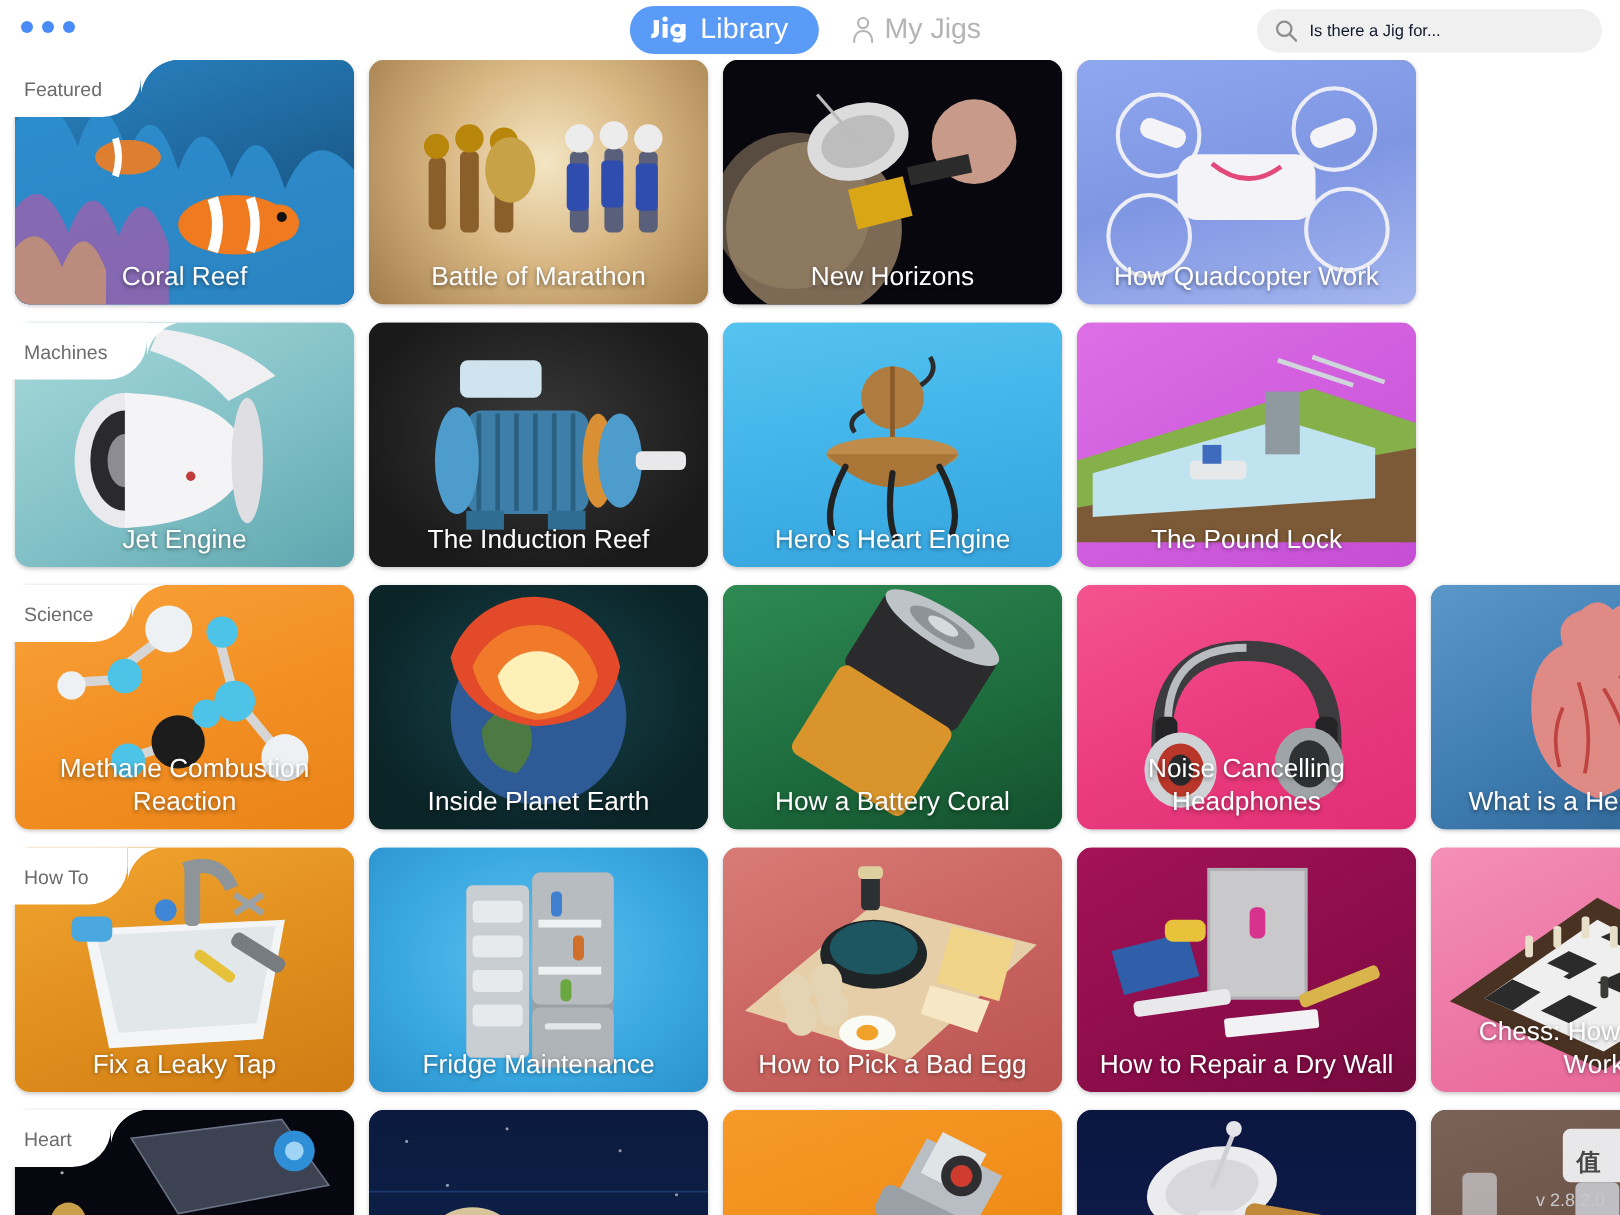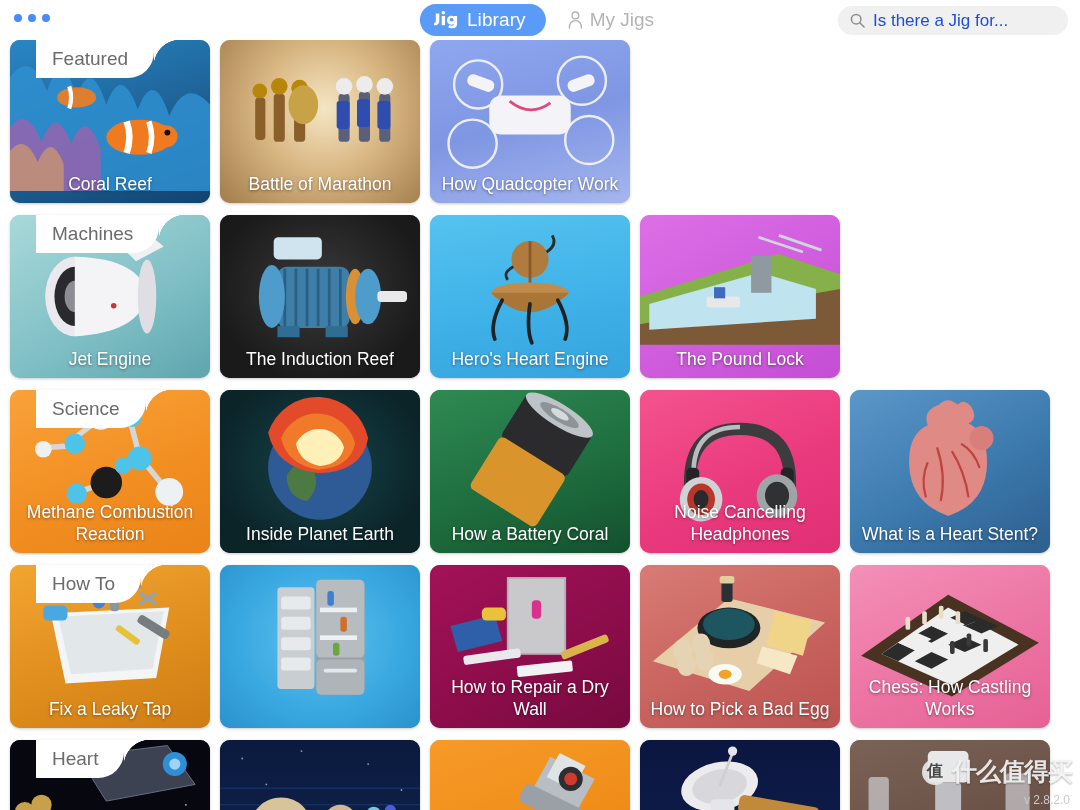--- a/index.html
+++ b/index.html
@@ -54,33 +54,33 @@
   #search-box {
     position: absolute; right: 12px; top: 6px;
     width: 230px; height: 29px;
     background: #f0f0f0;
     border-radius: 15px;
     display: flex; align-items: center; gap: 8px;
     padding: 0 12px;
   }
   .search-icon { display: inline-flex; width: 15px; height: 15px; flex: 0 0 auto;}
   #search-input-text {
-    color: #1d4ed8; font-size: 17px; white-space: nowrap;
+    color: #0f172a; font-size: 11px; white-space: nowrap;
   }
 
   
   #rows { position: absolute; top: 40px; left: 0; width: 1080px; }
   .row { position: relative; height: 175px; }
   .row-track {
     position: absolute; left: 10px; top: 0;
     display: flex; gap: 10px;
   }
   .card {
     position: relative;
-    width: 200px; height: 163px;
+    width: 226px; height: 163px;
     border-radius: 10px;
     overflow: hidden;
     flex: 0 0 auto;
     box-shadow: 0 1px 3px rgba(0,0,0,0.22);
   }
   .card .art { position: absolute; inset: 0; }
   .card-title {
     position: absolute;
     left: 6px; right: 6px; bottom: 8px;
     text-align: center;
@@ -91,25 +91,24 @@
   }
   
   .cat-label {
     position: absolute;
     left: 0; top: 0;
     z-index: 20;
     height: 38px;
     padding: 0 26px 0 16px;
     display: flex; align-items: center;
     color: #6b6b6b;
-    font-size: 19px;
+    font-size: 13px;
     background: #ffffff;
     border-bottom-right-radius: 26px;
     pointer-events: none;
-    margin-left: 36px;
   }
   .cat-label::after {
     
     content: "";
     position: absolute;
     left: 100%; top: 0;
     width: 26px; height: 26px;
     background: #ffffff;
     -webkit-mask-image: radial-gradient(circle 26px at 100% 100%, transparent 0 26px, #000 26.5px);
     mask-image: radial-gradient(circle 26px at 100% 100%, transparent 0 26px, #000 26.5px);
@@ -238,20 +237,36 @@
                 <circle cx="178" cy="50" r="9" fill="#ececec"></circle>
           <rect x="126" y="66" width="14" height="30" rx="3" fill="#2f4caf"></rect>
           <rect x="148" y="64" width="14" height="30" rx="3" fill="#2f4caf"></rect>
           <rect x="170" y="66" width="14" height="30" rx="3" fill="#2f4caf"></rect>
         </g>
       </svg>
           </div>
           <div class="card-title">Battle of Marathon</div>
         </div>
         <div class="card">
+          <div class="art" style="background:#0a0a12">
+            <div class="bg" style="background:#07070d"></div>
+      <svg class="bg" viewBox="0 0 216 163" preserveAspectRatio="none">
+        <circle cx="58" cy="108" r="56" fill="#7d6a55"></circle>
+        <circle cx="44" cy="96" r="50" fill="#9a8469" opacity=".55"></circle>
+        <circle cx="160" cy="52" r="27" fill="#c89a8a"></circle>
+        <ellipse cx="86" cy="52" rx="33" ry="24" fill="#dcdcdc" transform="rotate(-18 86 52)"></ellipse>
+        <ellipse cx="86" cy="52" rx="24" ry="16" fill="#bdbdbd" transform="rotate(-18 86 52)"></ellipse>
+        <rect x="82" y="78" width="36" height="26" fill="#d9a616" transform="rotate(-14 100 90)"></rect>
+        <rect x="118" y="64" width="40" height="12" fill="#2b2b2b" transform="rotate(-12 138 70)"></rect>
+        <line x1="86" y1="52" x2="60" y2="22" stroke="#bbb" stroke-width="2"></line>
+      </svg>
+          </div>
+          <div class="card-title">New Horizons</div>
+        </div>
+        <div class="card">
           <div class="art" style="background:#7f9ae8">
             <div class="bg" style="background:linear-gradient(165deg,#8fa7ef 0%,#7f96e3 50%,#a5b6ee 100%)"></div>
       <svg class="bg" viewBox="0 0 216 163" preserveAspectRatio="none">
         <g stroke="#f2f2f7" stroke-width="2.6" fill="none" opacity=".95">
           <circle cx="52" cy="48" r="26"></circle>
                 <circle cx="164" cy="44" r="26"></circle>
           <circle cx="46" cy="112" r="26"></circle>
                 <circle cx="172" cy="108" r="26"></circle>
         </g>
         <g fill="#f4f4f8">
@@ -483,36 +498,21 @@
           <rect x="108" y="46" width="40" height="5"></rect>
                 <rect x="108" y="76" width="40" height="5"></rect>
         </g>
         <rect x="116" y="28" width="7" height="16" rx="3" fill="#3f7fd0"></rect>
         <rect x="130" y="56" width="7" height="16" rx="3" fill="#cf6f2a"></rect>
         <rect x="122" y="84" width="7" height="14" rx="3" fill="#6aa83f"></rect>
         <rect x="104" y="102" width="52" height="38" rx="5" fill="#aeb4b8"></rect>
         <rect x="112" y="112" width="36" height="4" rx="2" fill="#e4e7e9"></rect>
       </svg>
           </div>
-        </div>
-        <div class="card">
-          <div class="art" style="background:#9e1050">
-            <div class="bg" style="background:linear-gradient(150deg,#a31257 0%,#8d0d4b 55%,#760a3f 100%)"></div>
-      <svg class="bg" viewBox="0 0 216 163" preserveAspectRatio="none">
-        <rect x="84" y="14" width="62" height="82" fill="#c9c9cc"></rect>
-        <rect x="84" y="14" width="62" height="82" fill="none" stroke="#b0b0b4" stroke-width="2"></rect>
-        <rect x="110" y="38" width="10" height="20" rx="4" fill="#d8328f"></rect>
-        <path d="M22 66 L70 54 L78 82 L30 94z" fill="#2e5fa8"></path>
-        <rect x="56" y="46" width="26" height="14" rx="5" fill="#e8c23a"></rect>
-        <rect x="36" y="94" width="62" height="10" rx="3" fill="#e9e9ec" transform="rotate(-8 67 99)"></rect>
-        <rect x="94" y="106" width="60" height="12" rx="2" fill="#f2f2f4" transform="rotate(-6 124 112)"></rect>
-        <rect x="140" y="84" width="54" height="9" rx="3" fill="#d9b44a" transform="rotate(-22 167 88)"></rect>
-      </svg>
-          </div>
-          <div class="card-title">How to Repair a Dry Wall</div>
+          <div class="card-title">Fridge Maintenance</div>
         </div>
         <div class="card">
           <div class="art" style="background:#cf6a6a">
             <div class="bg" style="background:linear-gradient(155deg,#d87b76 0%,#c9635f 55%,#bb5450 100%)"></div>
       <svg class="bg" viewBox="0 0 216 163" preserveAspectRatio="none">
         <path d="M14 104 L96 36 L200 62 L118 136z" fill="#e6cfa8"></path>
         <ellipse cx="96" cy="68" rx="34" ry="22" fill="#1f2426"></ellipse>
         <ellipse cx="96" cy="64" rx="28" ry="17" fill="#1d5560"></ellipse>
         <rect x="88" y="18" width="12" height="22" rx="3" fill="#2b3033"></rect>
         <rect x="86" y="12" width="16" height="8" rx="3" fill="#e0cf9e"></rect>
@@ -522,20 +522,36 @@
           <ellipse cx="50" cy="108" rx="10" ry="12"></ellipse>
                 <ellipse cx="70" cy="102" rx="10" ry="12"></ellipse>
         </g>
         <path d="M146 50 L186 60 L176 98 L136 86z" fill="#f0d488"></path>
         <path d="M132 88 L170 98 L162 118 L126 106z" fill="#f6e8c4"></path>
         <ellipse cx="92" cy="118" rx="18" ry="11" fill="#fbfbf6"></ellipse>
         <ellipse cx="92" cy="118" rx="7" ry="5" fill="#f0a22a"></ellipse>
       </svg>
           </div>
           <div class="card-title">How to Pick a Bad Egg</div>
+        </div>
+        <div class="card">
+          <div class="art" style="background:#9e1050">
+            <div class="bg" style="background:linear-gradient(150deg,#a31257 0%,#8d0d4b 55%,#760a3f 100%)"></div>
+      <svg class="bg" viewBox="0 0 216 163" preserveAspectRatio="none">
+        <rect x="84" y="14" width="62" height="82" fill="#c9c9cc"></rect>
+        <rect x="84" y="14" width="62" height="82" fill="none" stroke="#b0b0b4" stroke-width="2"></rect>
+        <rect x="110" y="38" width="10" height="20" rx="4" fill="#d8328f"></rect>
+        <path d="M22 66 L70 54 L78 82 L30 94z" fill="#2e5fa8"></path>
+        <rect x="56" y="46" width="26" height="14" rx="5" fill="#e8c23a"></rect>
+        <rect x="36" y="94" width="62" height="10" rx="3" fill="#e9e9ec" transform="rotate(-8 67 99)"></rect>
+        <rect x="94" y="106" width="60" height="12" rx="2" fill="#f2f2f4" transform="rotate(-6 124 112)"></rect>
+        <rect x="140" y="84" width="54" height="9" rx="3" fill="#d9b44a" transform="rotate(-22 167 88)"></rect>
+      </svg>
+          </div>
+          <div class="card-title">How to Repair a Dry Wall</div>
         </div>
         <div class="card">
           <div class="art" style="background:#ee7aa8">
             <div class="bg" style="background:linear-gradient(155deg,#f490b8 0%,#ec74a3 55%,#e66195 100%)"></div>
       <svg class="bg" viewBox="0 0 216 163" preserveAspectRatio="none">
         <path d="M12 98 L106 32 L204 84 L110 142z" fill="#4a3222"></path>
         <path d="M34 96 L106 46 L182 86 L110 130z" fill="#efefef"></path>
         <g fill="#2b2b2b">
           <path d="M34 96 L52 84 L70 92 L52 104z"></path>
                 <path d="M70 76 L88 66 L106 74 L88 84z"></path>
@@ -655,15 +671,14 @@
         </div>
       </div>
       <div class="cat-label">
         <span>Heart</span>
       </div>
     </div>
   </div>
 
 <div id="watermark">
   <span class="wm-badge">值</span>
-  <span class="wm-text">什么值得买</span>
 </div>
 <div id="version">v 2.8.2.0</div>
 
 </body></html>

